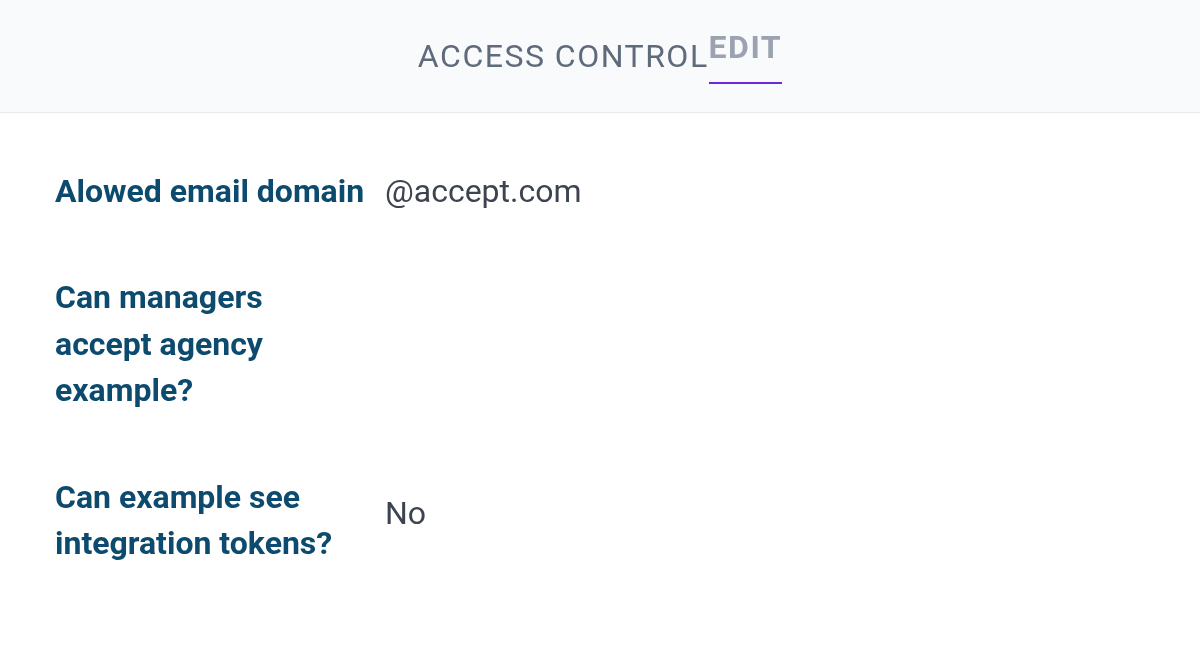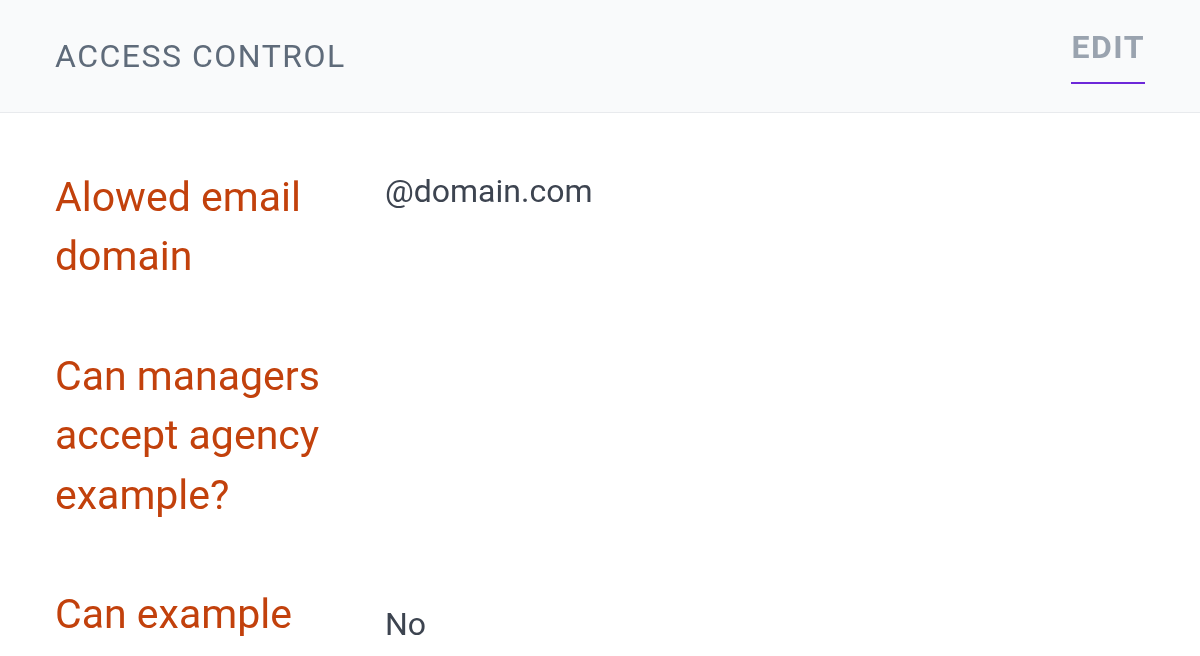--- a/index.html
+++ b/index.html
@@ -8,21 +8,21 @@
       box-sizing: border-box;
     }
     body {
       font-family: -apple-system, BlinkMacSystemFont, "Segoe UI", Roboto, Helvetica, Arial, sans-serif;
       background: #ffffff;
       width: 1200px;
       height: 656px;
     }
     .header {
       display: flex;
-      justify-content: space-between;
+      justify-content: center;
       align-items: center;
       padding: 28px 55px 28px 55px;
       background: #f9fafb;
       border-bottom: 1px solid #e8eaed;
     }
     .header-title {
       font-size: 32px;
       font-weight: 400;
       letter-spacing: 1.5px;
       color: #5f6b7a;
@@ -41,23 +41,23 @@
     .content {
       padding: 55px 55px 40px 55px;
     }
     .row {
       display: flex;
       align-items: flex-start;
       margin-bottom: 60px;
     }
     .label {
       width: 330px;
-      font-size: 41px;
-      font-weight: 400;
-      color: #c2410c;
+      font-size: 32px;
+      font-weight: 700;
+      color: #0c4a6e;
       line-height: 1.45;
       padding-right: 20px;
     }
     .value {
       font-size: 32px;
       font-weight: 400;
       color: #3d4450;
       line-height: 1.45;
       padding-top: 16px;
     }
@@ -70,21 +70,21 @@
 
 <div class="header">
   <div class="header-title">ACCESS CONTROL</div>
   <div class="edit-link">EDIT</div>
 </div>
 
 <div class="content">
 
   <div class="row">
     <div class="label">Alowed email domain</div>
-    <div class="value top">@domain.com</div>
+    <div class="value top">@accept.com</div>
   </div>
 
   <div class="row">
     <div class="label">Can managers accept agency example?</div>
   </div>
 
   <div class="row">
     <div class="label">Can example see integration tokens?</div>
     <div class="value">No</div>
   </div>

